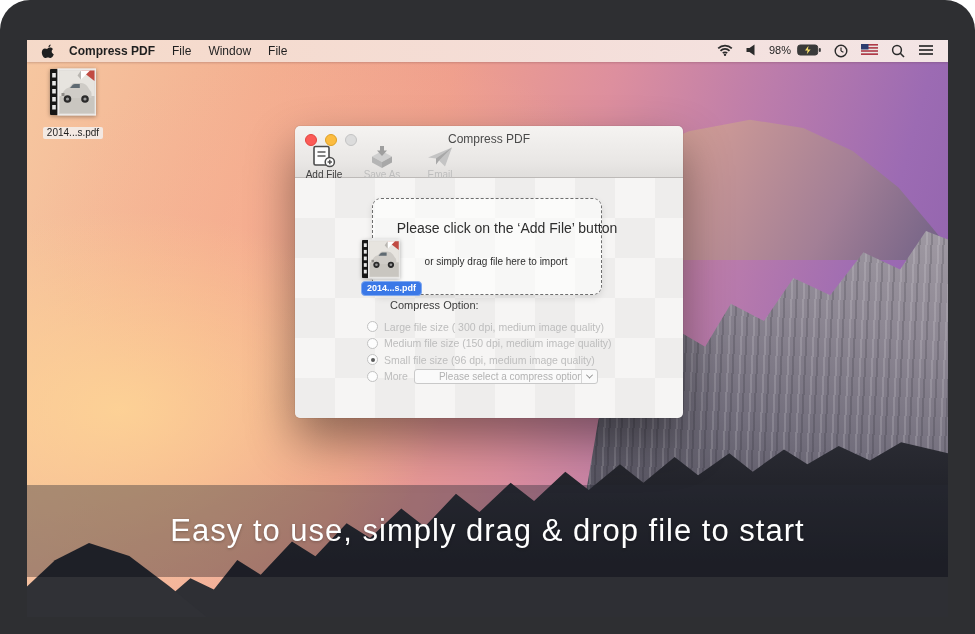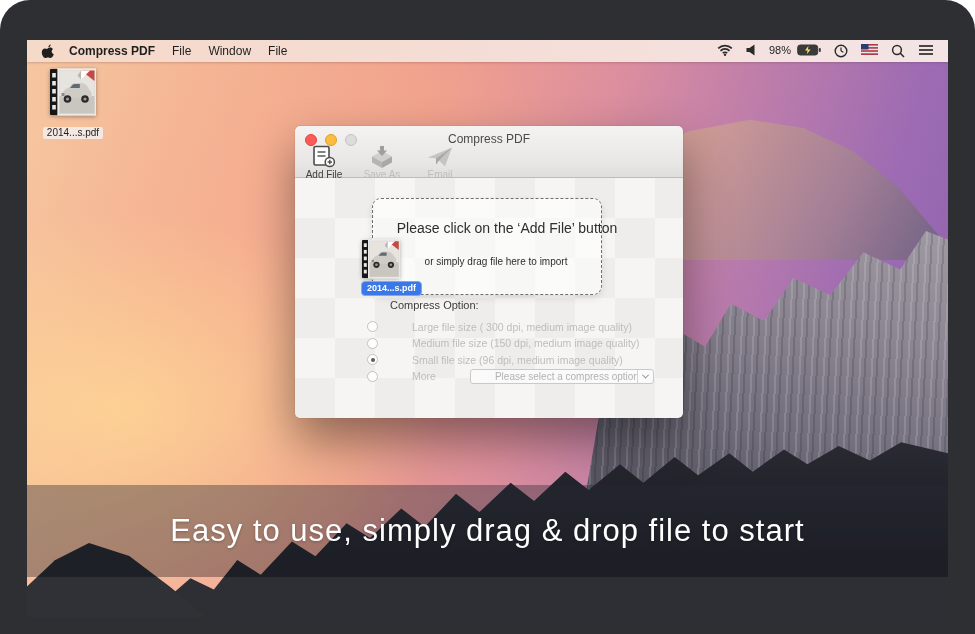--- a/index.html
+++ b/index.html
@@ -85,21 +85,21 @@
   .dz-line1 { position:absolute; left:0; top:21px; width:100%; text-align:center; font-size:14px; color:#2e2e2e;margin-left:20px; }
   .dz-line2 { position:absolute; left:0; top:57px; width:100%; text-align:center; font-size:10px; color:#2e2e2e; transform:translateX(9px); }
 
   .drag-thumb { position:absolute; left:67px; top:59px; z-index:5; filter:drop-shadow(0 1px 2px rgba(0,0,0,0.3)); }
   .drag-badge { position:absolute; left:66px; top:103px; z-index:6; background:#3a78e7;
     border:1px solid #7fa8ef; color:#ffffff; font-size:9px; font-weight:bold;
     padding:1px 5px 2px; border-radius:4px; }
 
   .options { position:absolute; left:72px; top:121px; }
   .opt-head { font-size:11px; color:#3d3d3d; margin-left:23px; margin-bottom:9px; }
-  .radio-row { display:flex; align-items:center; height:13px; margin-bottom:3.5px;gap:28px; }
+  .radio-row { display:flex; align-items:center; height:13px; margin-bottom:3.5px; }
   .radio { width:11px; height:11px; border-radius:50%; border:1px solid #c2c2c2;
     background:#fdfdfd; margin-right:6px; position:relative; flex:none; }
   .radio-row[data-selected="true"] .radio::after { content:""; position:absolute; left:2.5px; top:2.5px;
     width:4px; height:4px; border-radius:50%; background:#5c5c5c; }
   .rlabel { font-size:10.5px; color:#bdbdbd; white-space:nowrap; }
   .dropdown { display:inline-flex; align-items:center; margin-left:6px; width:184px; height:15px;
     background:#fafafa; border:1px solid #c9c9c9; border-radius:3px; position:relative; }
   .dd-text { font-size:10px; color:#b2b2b2; padding-left:24px; flex:1;
     white-space:nowrap; overflow:hidden; }
   .dd-chev { width:16px; height:100%; border-left:1px solid #d6d6d6; display:flex;

